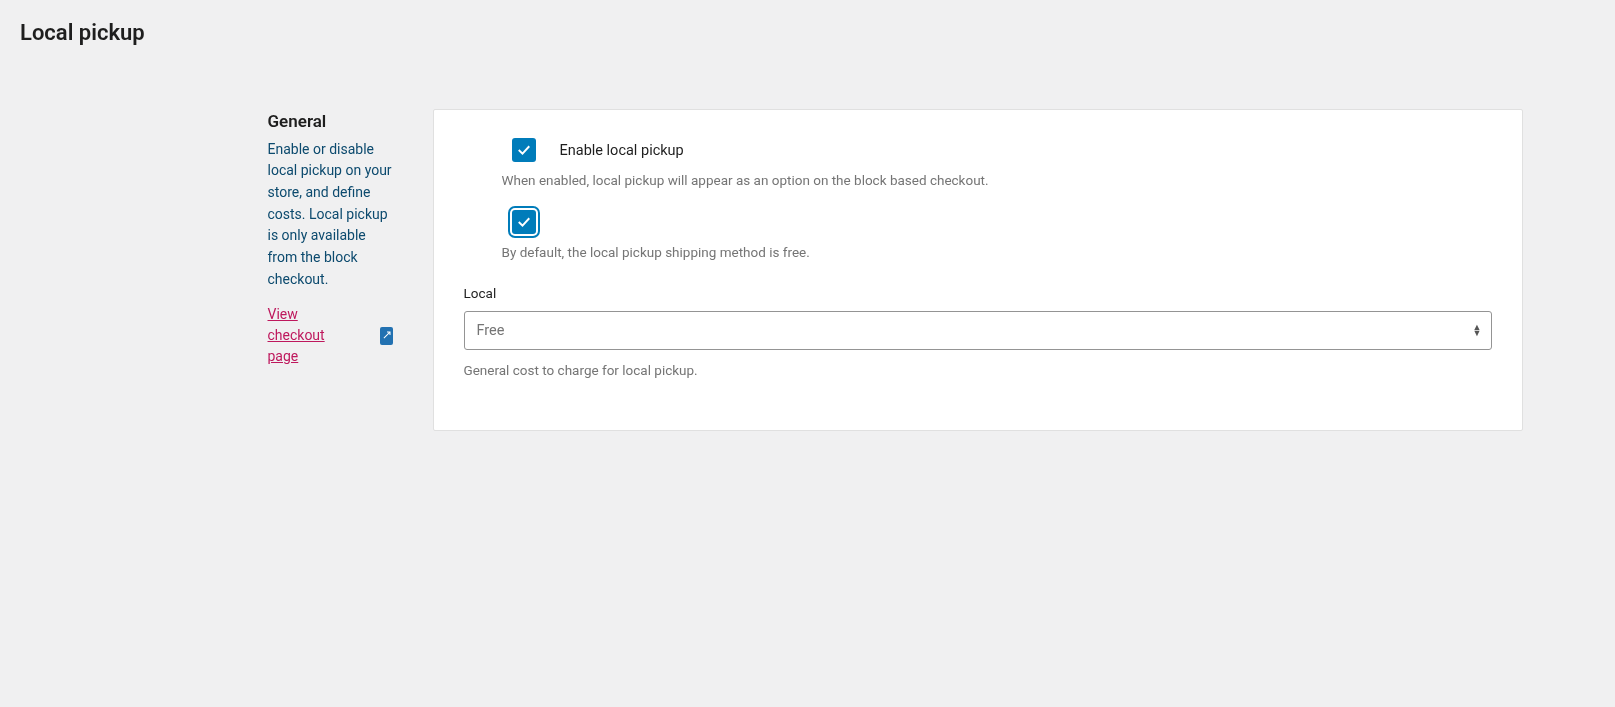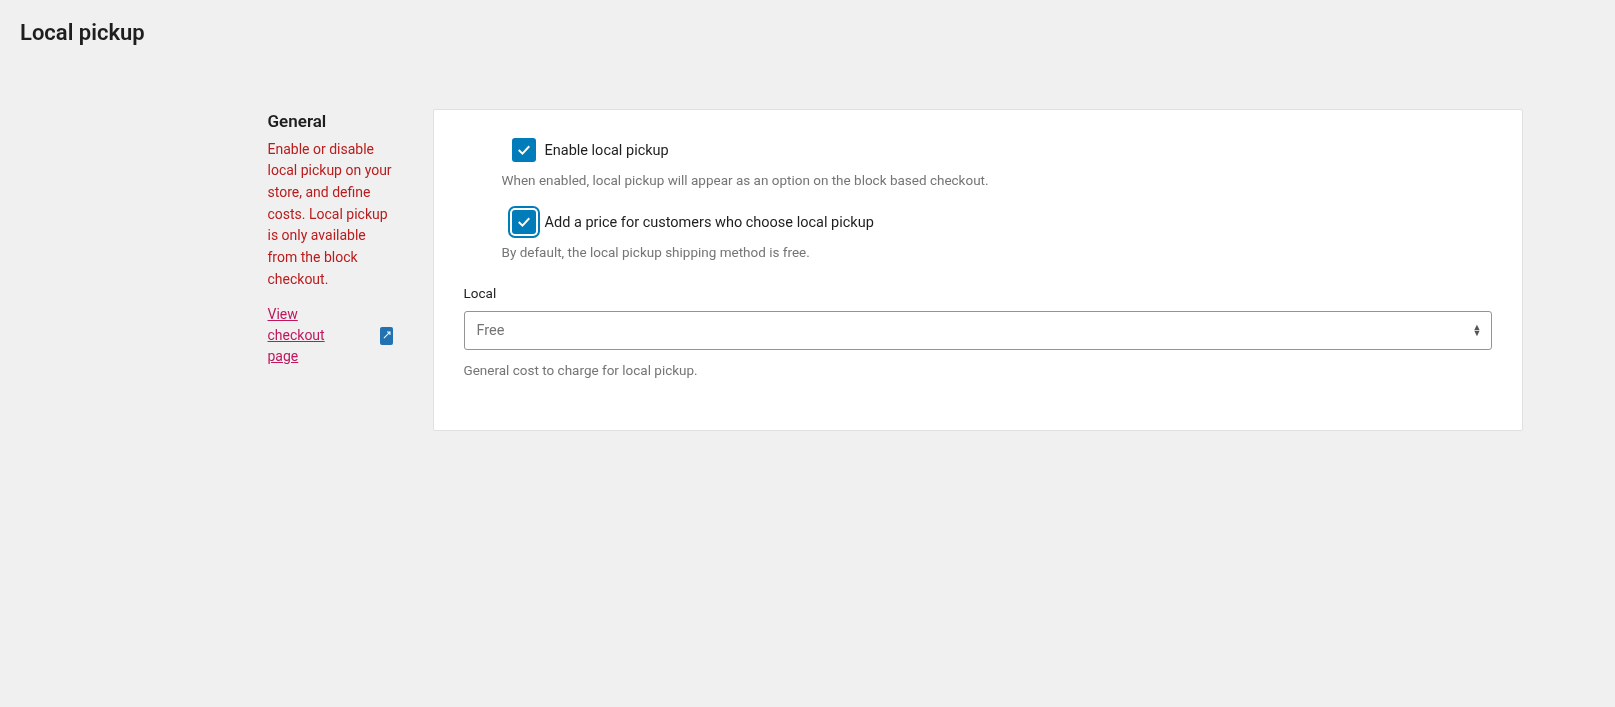--- a/index.html
+++ b/index.html
@@ -35,21 +35,21 @@
       padding-right: 40px;
       padding-left: 175px;
     }
     .sidebar-heading {
       font-size: 17px;
       font-weight: 600;
       color: #1e1e1e;
       margin-bottom: 4px;
     }
     .sidebar-description {
-      color: #b91c1c;
+      color: #0c4a6e;
       font-size: 14px;
       line-height: 1.55;
       margin-bottom: 14px;
     }
     .link-row {
       color: #be185d;
       text-decoration: underline;
       font-size: 14px;
       display: inline-flex;
       align-items: center;
@@ -69,22 +69,22 @@
     }
     .settings-card {
       flex: 1;
       background: #fff;
       border: 1px solid #e0e0e0;
       border-radius: 2px;
       padding: 28px 30px 30px 30px;
     }
     .checkbox-block {
       display: flex;
-      align-items: center;
-      gap: 9px;
+      align-items: flex-end;
+      gap: 24px;
       margin-bottom: 8px;
       padding-left: 48px;
     }
     .custom-checkbox {
       width: 24px;
       height: 24px;
       background: #007cba;
       border-radius: 3px;
       display: flex;
       align-items: center;
@@ -233,21 +233,20 @@
       </div>
       <p class="helper-text">When enabled, local pickup will appear as an option on the block based checkout.</p>
 
 
       <div class="checkbox-block">
         <div class="custom-checkbox focused">
           <svg viewBox="0 0 24 24">
               <polyline points="5 12 10 17 19 7"></polyline>
             </svg>
         </div>
-        <label class="checkbox-label">Add a price for customers who choose local pickup</label>
       </div>
       <p class="helper-text">By default, the local pickup shipping method is free.</p>
 
       <div class="field-block">
         <label class="field-label">Local</label>
         <div class="cost-wrapper">
           <input type="text" class="cost-input" placeholder="Free" style="">
           <span class="stepper-icons">
             <span>▲</span>
             <span>▼</span>

